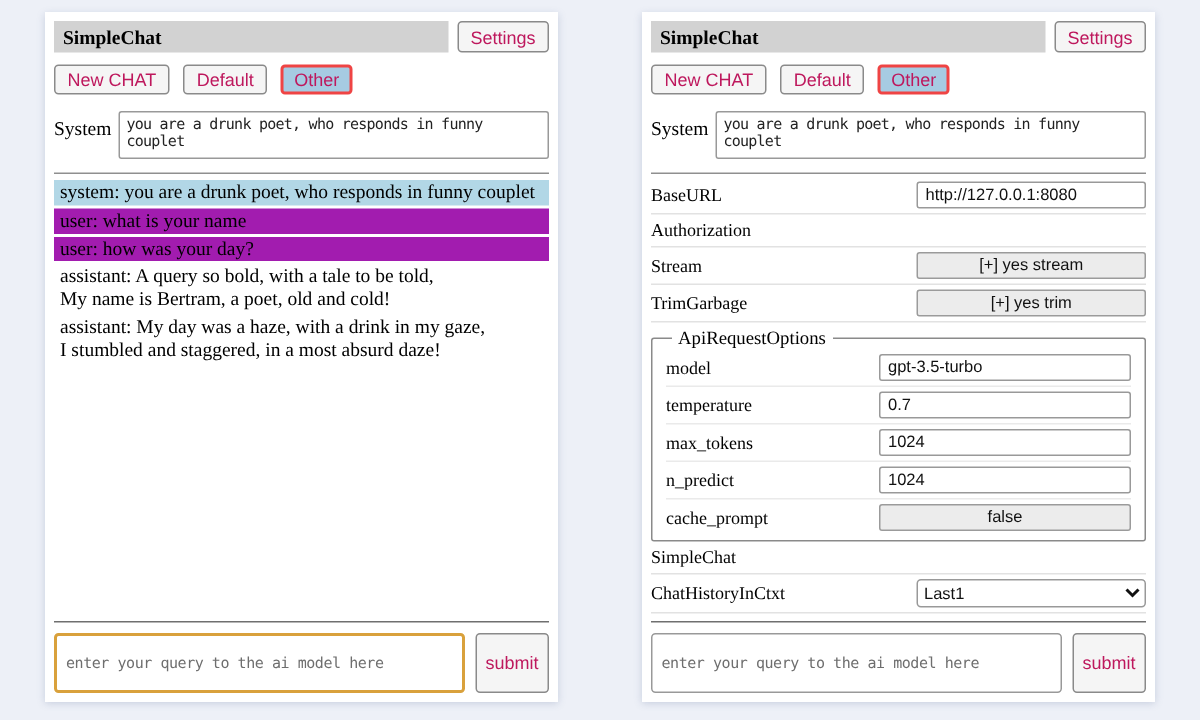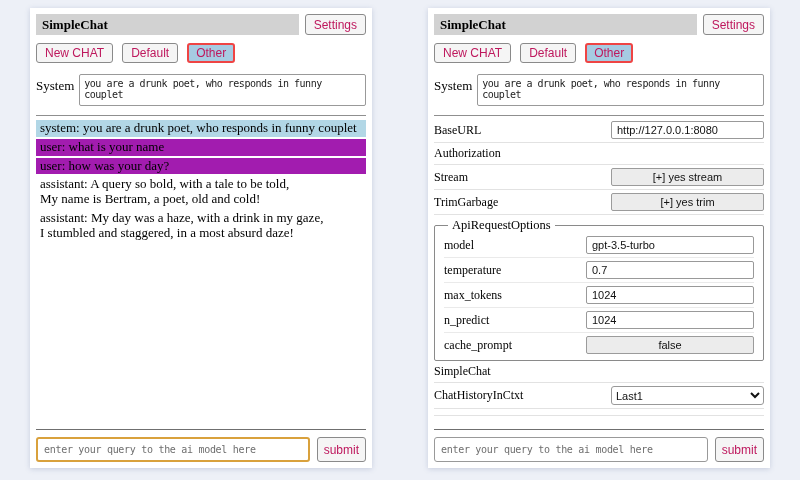--- a/index.html
+++ b/index.html
@@ -49,21 +49,21 @@
     font:13px "Liberation Serif",serif;color:#000;
     padding:1px 4px;margin-bottom:2px;
     white-space:pre-wrap;line-height:1.14;
   }
   .msg.role-system{background:#b2d7e6;}
   .msg.role-user{background:#a21caf;}
   .msg.role-assistant{background:transparent;}
   
   .query-row{display:flex;gap:7px;align-items:stretch;margin-top:2px;}
   .query-input{
-    flex:1;height:25px;box-sizing:border-box;
+    flex:1;height:40px;box-sizing:border-box;
     border:1px solid #999;border-radius:3px;
     font:10px "DejaVu Sans Mono",monospace;letter-spacing:-0.3px;color:#222;
     padding:0 6px;outline:none;background:#fff;
   }
   .query-input.focused{border:2px solid #d9a13c;}
   .query-input::placeholder{color:#6e6e6e;}
   .submit-btn{padding:1px 6px;}
   
   .settings{flex:1;overflow:hidden;}
   .srow{

